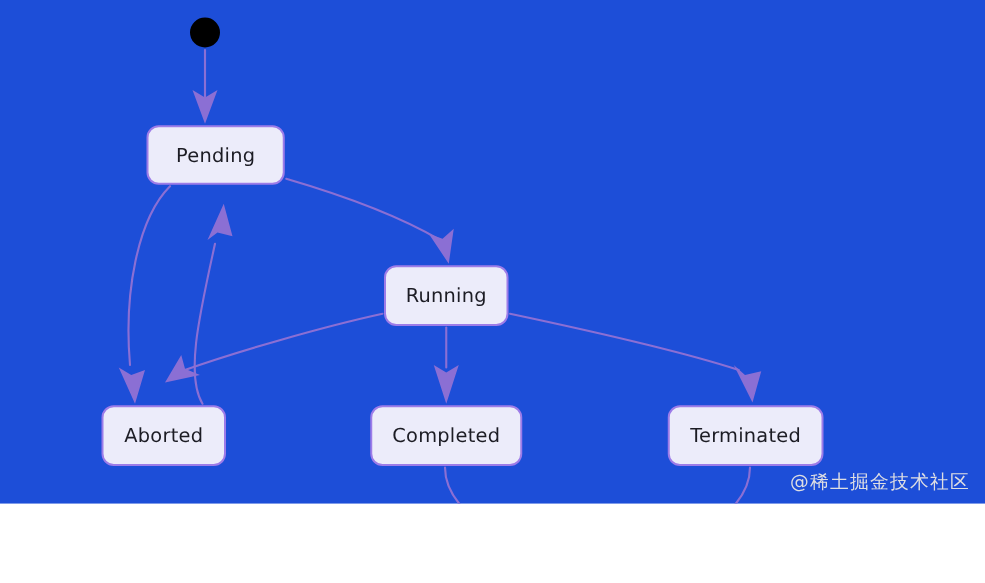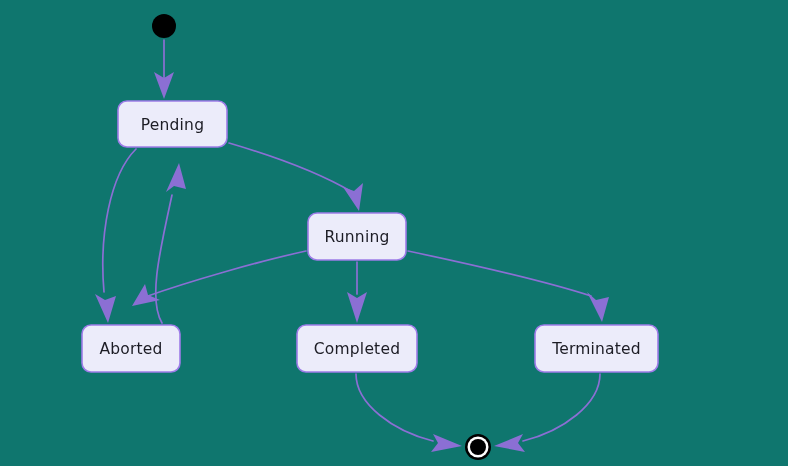--- a/index.html
+++ b/index.html
@@ -7,22 +7,22 @@
     margin: 0;
     padding: 0;
     background: #ffffff;
   }
   body {
     font-family: "DejaVu Sans", sans-serif;
   }
   #diagram-root {
     position: relative;
     width: 788px;
-    height: 466px;
-    background: #0f766e;
+    height: 403px;
+    background: #1d4ed8;
     overflow: hidden;
   }
   #diagram-svg {
     position: absolute;
     top: 0;
     left: 0;
     width: 788px;
     height: 466px;
   }
   .state-node-rect {
@@ -148,14 +148,15 @@
     </g>
 
     <g>
       <circle class="terminal-fill" cx="478" cy="447" r="13"></circle>
       <circle class="terminal-gap" cx="478" cy="447" r="10.5"></circle>
       <circle class="terminal-fill" cx="478" cy="447" r="8"></circle>
     </g>
 
   </svg>
 
+  <div class="watermark-text">@稀土掘金技术社区</div>
 
 </div>
 
 </body></html>

